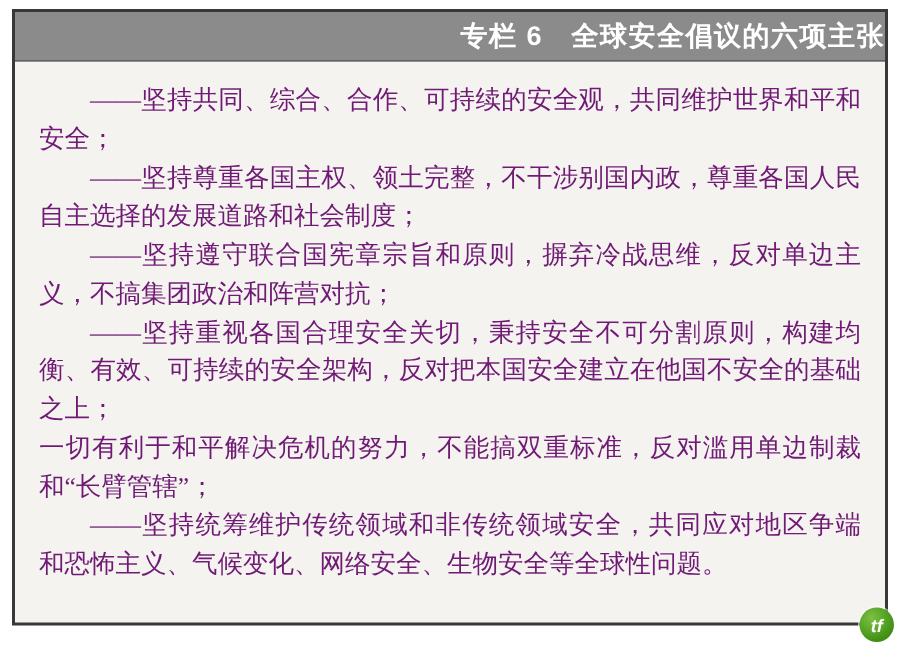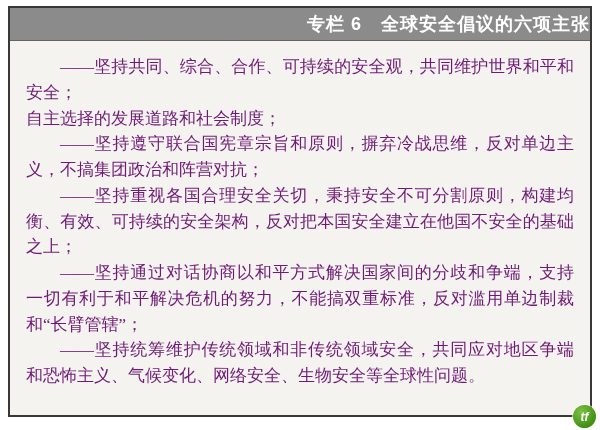--- a/index.html
+++ b/index.html
@@ -103,36 +103,36 @@
       <span class="panel-title">专栏 6　全球安全倡议的六项主张</span>
     </div>
     <div class="panel-body">
 
       <div class="para">
         <div class="tline indent">——坚持共同、综合、合作、可持续的安全观，共同维护世界和平和</div>
         <div class="tline plast">安全；</div>
       </div>
 
       <div class="para">
+        <div class="tline indent">——坚持尊重各国主权、领土完整，不干涉别国内政，尊重各国人民</div>
         <div class="tline plast">自主选择的发展道路和社会制度；</div>
       </div>
 
       <div class="para">
         <div class="tline indent">——坚持遵守联合国宪章宗旨和原则，摒弃冷战思维，反对单边主</div>
         <div class="tline plast">义，不搞集团政治和阵营对抗；</div>
       </div>
 
       <div class="para">
         <div class="tline indent">——坚持重视各国合理安全关切，秉持安全不可分割原则，构建均</div>
         <div class="tline">衡、有效、可持续的安全架构，反对把本国安全建立在他国不安全的基础</div>
         <div class="tline plast">之上；</div>
       </div>
 
       <div class="para">
-        <div class="tline indent">——坚持通过对话协商以和平方式解决国家间的分歧和争端，支持</div>
         <div class="tline">一切有利于和平解决危机的努力，不能搞双重标准，反对滥用单边制裁</div>
         <div class="tline plast">和“长臂管辖”；</div>
       </div>
 
       <div class="para">
         <div class="tline indent">——坚持统筹维护传统领域和非传统领域安全，共同应对地区争端</div>
         <div class="tline plast">和恐怖主义、气候变化、网络安全、生物安全等全球性问题。</div>
       </div>
 
     </div>

